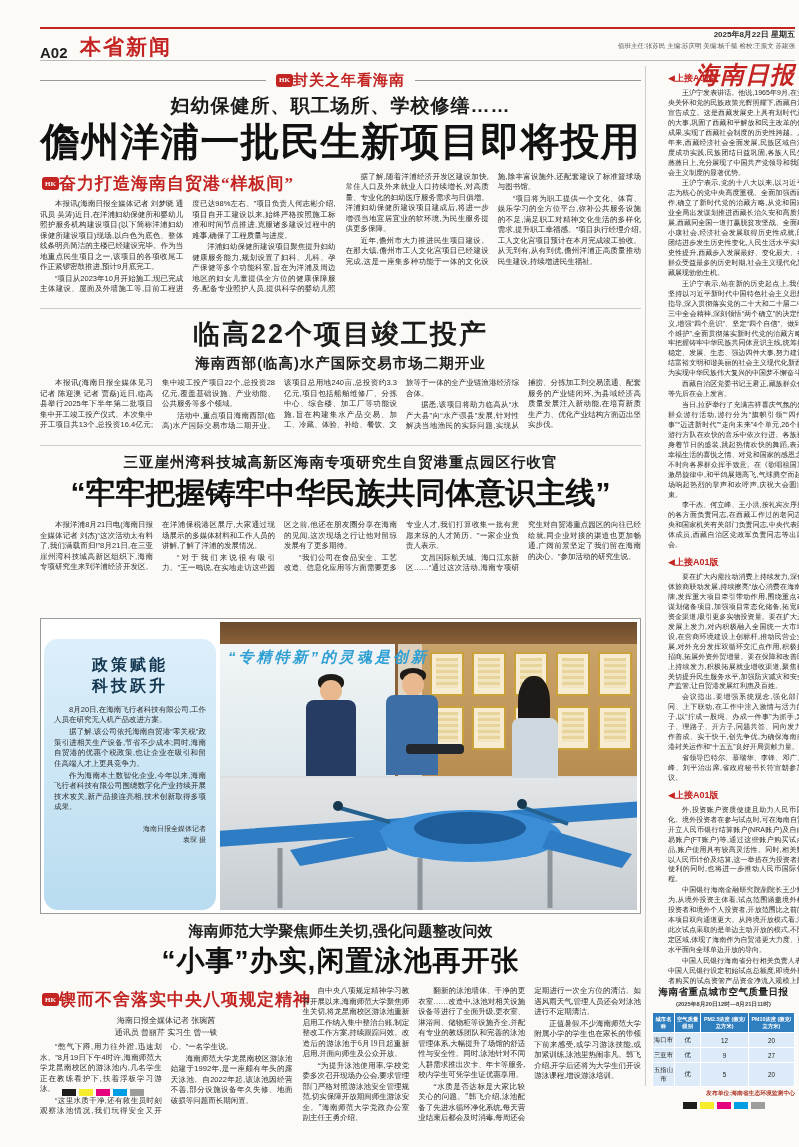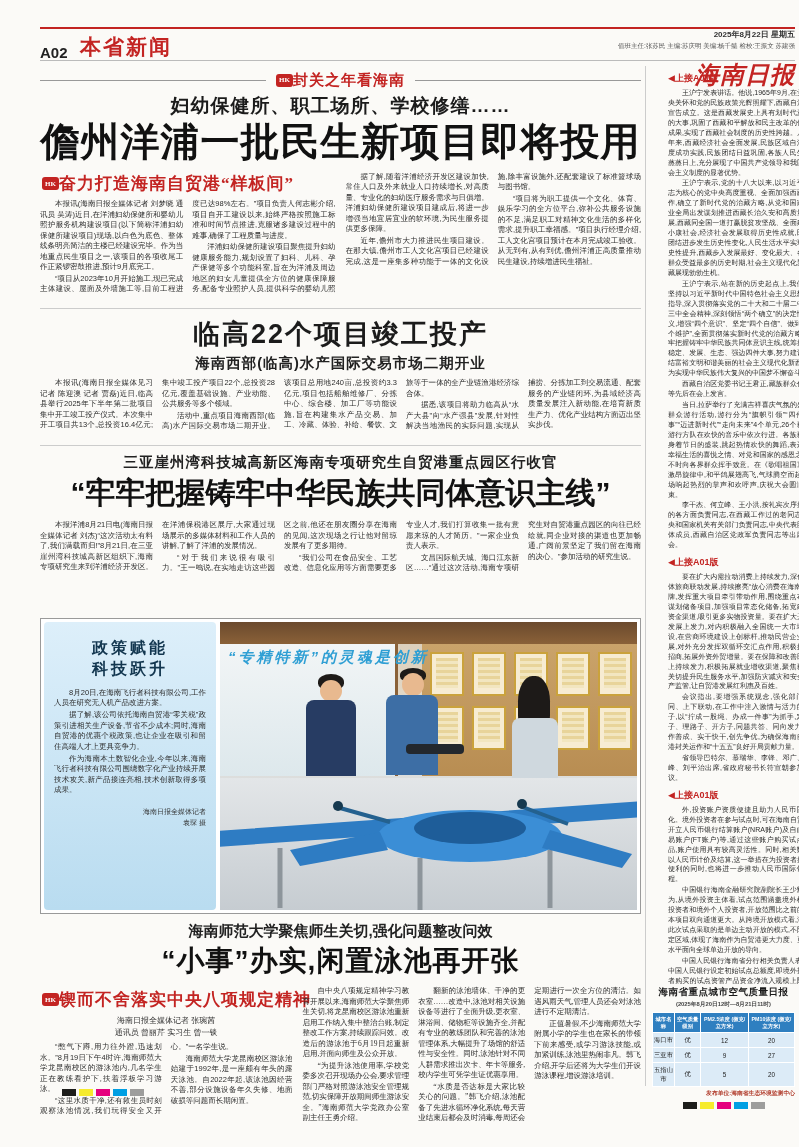--- a/index.html
+++ b/index.html
@@ -43,21 +43,21 @@
   .cols{column-gap:9px;}
   .bp{font-size:7.5px;line-height:1.4;text-align:justify;text-indent:2em;margin:0 0 1px 0;color:#2c2c2c;}
   .sp{font-size:7px;line-height:1.42;text-align:justify;text-indent:2em;margin:0 0 1px 0;color:#2c2c2c;}
   .hr{height:1px;background:#ccc;margin:7px 0;}
   .jump{color:#c32422;font-weight:900;font-size:9px;margin:6px 0 3px 0;}
   .byline{font-size:8px;text-align:center;color:#333;line-height:1.5;}
   
   .split{display:flex;gap:10px;}
   
   #photosec{border:1px solid #9a9a9a;margin-top:6px;height:296px;display:flex;background:#fff;padding:3px;gap:4px;box-sizing:border-box;}
-  #bluebox{width:172px;background:linear-gradient(#ddeffa,#b9dcf0);border-radius:4px;padding:10px 10px 6px 10px;box-sizing:border-box;}
+  #bluebox{width:172px;background:linear-gradient(#ddeffa,#b9dcf0);border-radius:14px;padding:10px 10px 6px 10px;box-sizing:border-box;margin-top:17px;}
   #bluebox .bt{text-align:center;font-weight:900;font-size:16px;color:#12364f;line-height:1.3;letter-spacing:3px;margin:6px 0 8px 0;}
   #bluebox .sp{font-size:7.5px;}
   #bluebox .credit{font-size:7px;text-align:right;color:#333;margin-top:10px;line-height:1.6;}
   #photo{flex:1;position:relative;overflow:hidden;background:linear-gradient(#d9ccb8 0%,#e6dccb 35%,#d9dee2 60%,#cfd6db 100%);}
   .caption-script{position:absolute;left:8px;top:26px;color:#2f9fd4;font-weight:800;font-style:italic;font-size:15px;letter-spacing:3px;}
   .ceiling{position:absolute;left:0;top:0;width:100%;height:22px;background:linear-gradient(#6b4a2e,#8a6138);}
   .window{position:absolute;left:0;top:22px;width:175px;height:132px;background:linear-gradient(#f2f5f6,#dde8ec);border-right:3px solid #8a6138;}
   .certwall{position:absolute;right:0;top:22px;width:215px;height:132px;background:linear-gradient(#caa36a,#b88d52);}
   .cert{position:absolute;width:34px;height:44px;background:#f7ecd2;border:2px solid #caa23c;box-sizing:border-box;}
   .cert .inner{margin:4px;height:30px;background:repeating-linear-gradient(#e8d49a 0 3px,#f2e6c0 3px 6px);}

